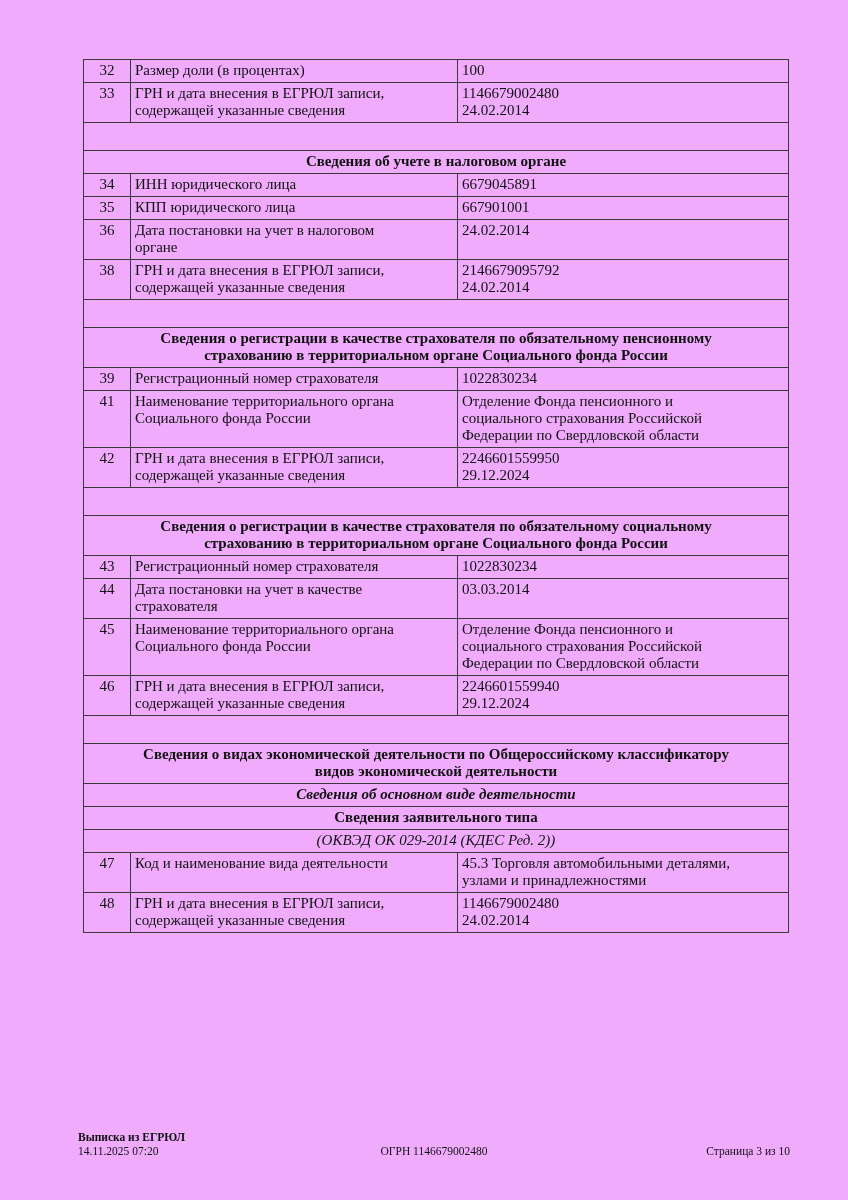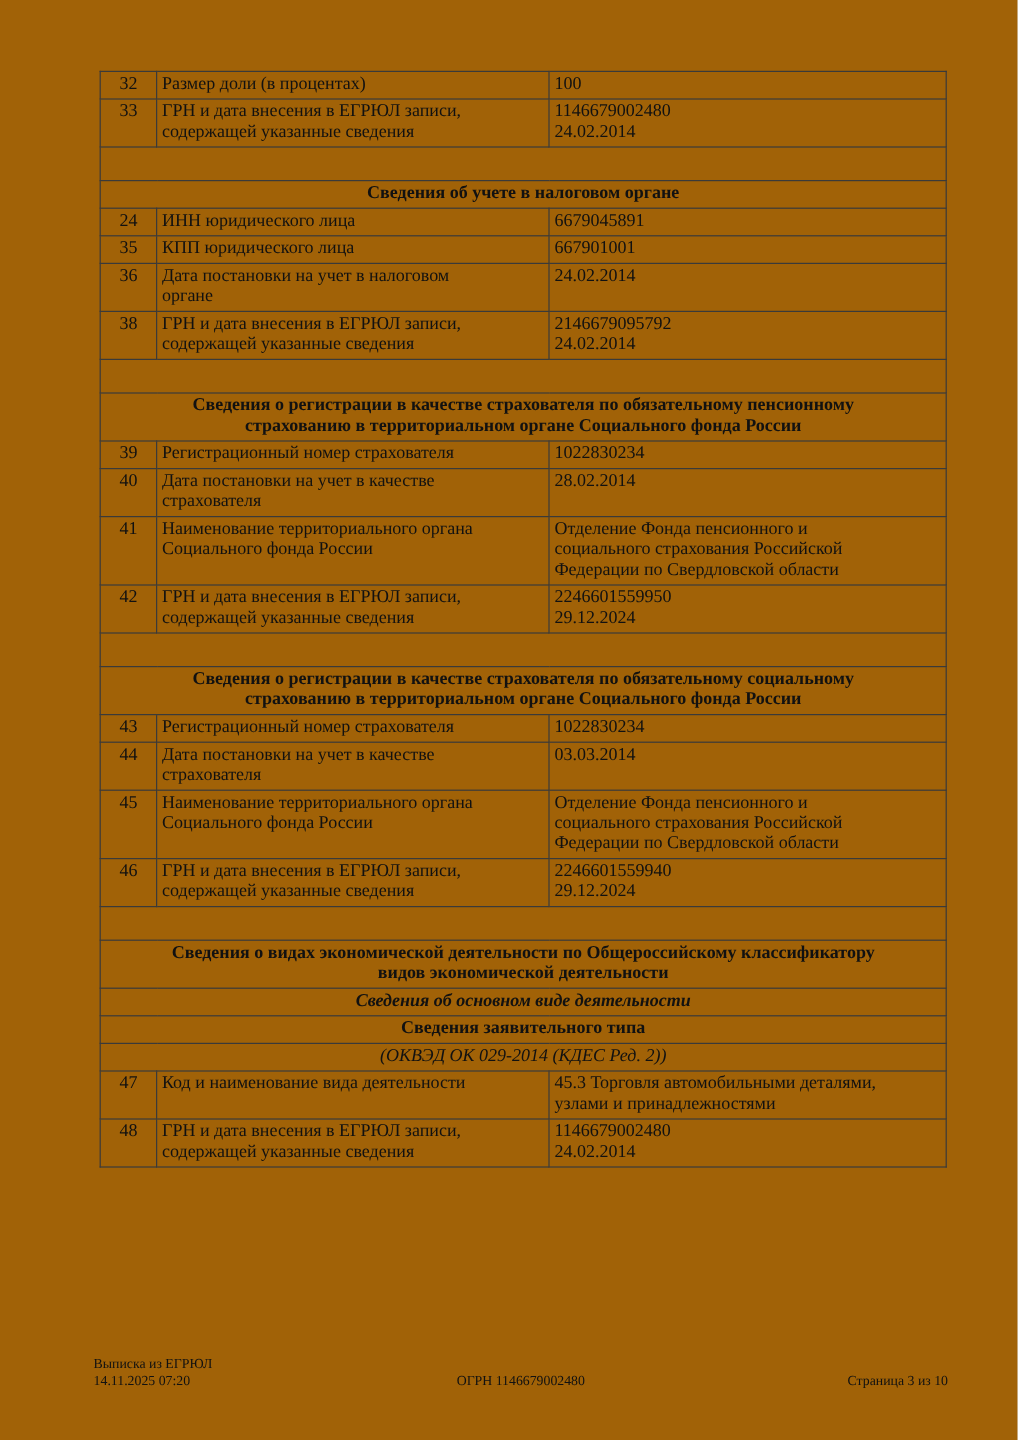--- a/index.html
+++ b/index.html
@@ -5,21 +5,21 @@
   html, body {
     margin: 0;
     padding: 0;
     background: #e8e8e8;
   }
   .page {
     position: relative;
     width: 848px;
     height: 1200px;
     margin: 0 auto;
-    background: #a16207;
+    background: #f0abfc;
     color: #111;
     font-family: "Liberation Serif", "DejaVu Serif", serif;
     overflow: hidden;
   }
   table.egrul {
     position: absolute;
     left: 83px;
     top: 59px;
     width: 705px;
     border-collapse: collapse;
@@ -52,21 +52,21 @@
   }
   .footer {
     position: absolute;
     left: 78px;
     right: 58px;
     top: 1131px;
     font-size: 11.5px;
     line-height: 13.5px;
   }
   .footer .left   { position: absolute; left: 0; top: 0; }
-  .footer .left .doc-title { font-weight: normal; }
+  .footer .left .doc-title { font-weight: bold; }
   .footer .center { position: absolute; left: 0; right: 0; top: 13.5px; text-align: center; }
   .footer .right  { position: absolute; right: 0; top: 13.5px; text-align: right; margin-left: 11px; }
 </style>
 </head>
 <body>
 
 <div class="page">
 
   <table class="egrul">
     <colgroup>
@@ -87,21 +87,21 @@
           <td>1146679002480
 24.02.2014</td>
         </tr>
         <tr>
           <td colspan="3" class="gapcell"></td>
         </tr>
         <tr>
           <td colspan="3" class="section">Сведения об учете в налоговом органе</td>
         </tr>
         <tr>
-          <td class="num">24</td>
+          <td class="num">34</td>
           <td>ИНН юридического лица</td>
           <td>6679045891</td>
         </tr>
         <tr>
           <td class="num">35</td>
           <td>КПП юридического лица</td>
           <td>667901001</td>
         </tr>
         <tr>
           <td class="num">36</td>
@@ -120,26 +120,20 @@
           <td colspan="3" class="gapcell"></td>
         </tr>
         <tr>
           <td colspan="3" class="section">Сведения о регистрации в качестве страхователя по обязательному пенсионному
 страхованию в территориальном органе Социального фонда России</td>
         </tr>
         <tr>
           <td class="num">39</td>
           <td>Регистрационный номер страхователя</td>
           <td>1022830234</td>
-        </tr>
-        <tr>
-          <td class="num">40</td>
-          <td>Дата постановки на учет в качестве
-страхователя</td>
-          <td>28.02.2014</td>
         </tr>
         <tr>
           <td class="num">41</td>
           <td>Наименование территориального органа
 Социального фонда России</td>
           <td>Отделение Фонда пенсионного и
 социального страхования Российской
 Федерации по Свердловской области</td>
         </tr>
         <tr>

